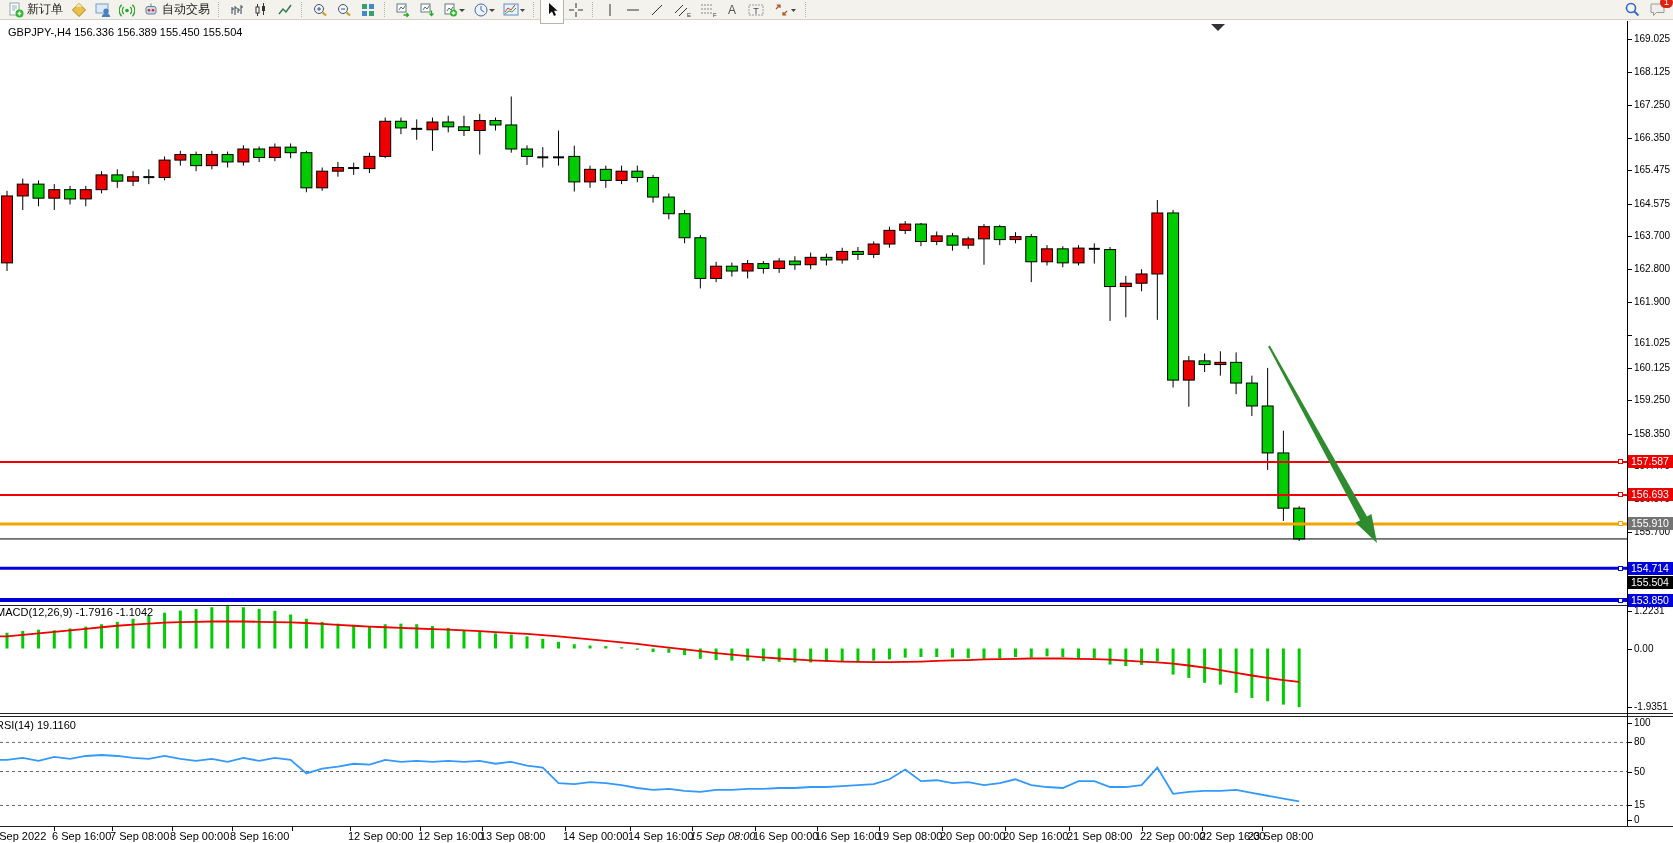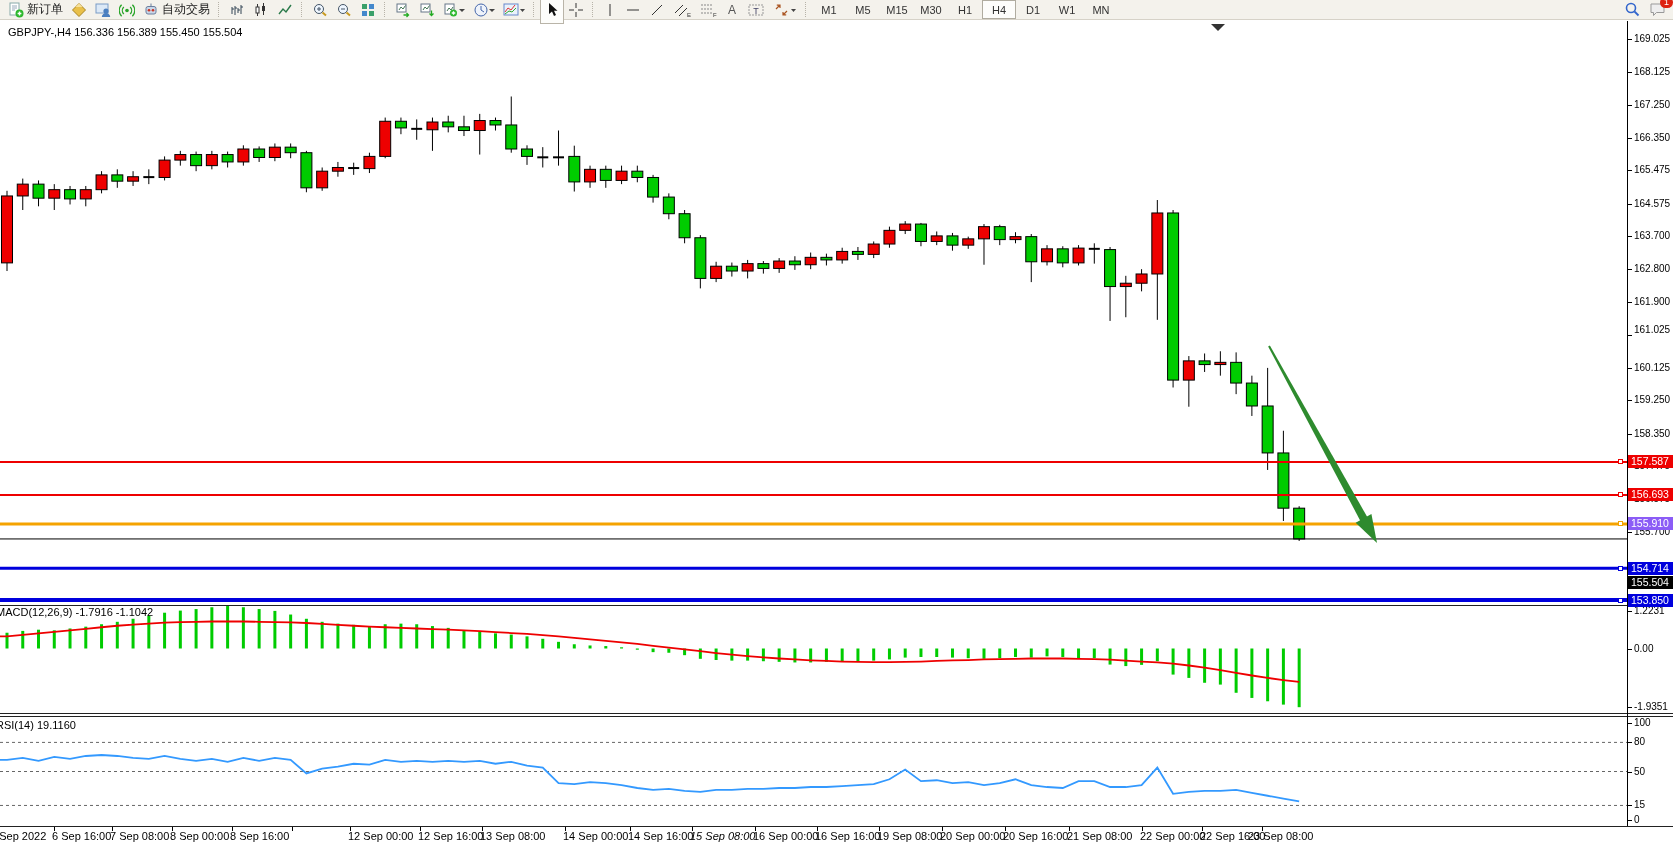--- a/index.html
+++ b/index.html
@@ -255,31 +255,20 @@
       </div>
     <div class="tb-btn">
         <span>
           <svg width="24" height="16" viewBox="0 0 24 16">
             <path d="M3 7l4-4m-3.2.2H7V6M14 9l-4 4m3.2-.2H10v-2.8" stroke="#aa5522" fill="none" stroke-width="1.2"></path>
             <path d="M18 7l2.5 3 2.5-3z" fill="#444"></path>
           </svg>
         </span>
       </div>
     <div class="tb-sep"></div>
-    <div id="tf-group" style="display: flex;">
-        <div class="tf-btn">M1</div>
-        <div class="tf-btn">M5</div>
-        <div class="tf-btn">M15</div>
-        <div class="tf-btn">M30</div>
-        <div class="tf-btn">H1</div>
-        <div class="tf-btn active">H4</div>
-        <div class="tf-btn">D1</div>
-        <div class="tf-btn">W1</div>
-        <div class="tf-btn">MN</div>
-      </div>
     <div id="tb-right">
       <span><svg width="17" height="17" viewBox="0 0 17 17">
             <circle cx="7" cy="7" r="4.5" fill="none" stroke="#3366cc" stroke-width="1.6"></circle>
             <path d="M10.5 10.5l4 4" stroke="#3366cc" stroke-width="1.8"></path>
           </svg></span>
       <span style="position:relative"><svg width="18" height="17" viewBox="0 0 18 17">
             <path d="M2 3h13v8.5H7.5L4.5 14.5v-3H2z" fill="#eeeeee" stroke="#999"></path>
           </svg><span id="chat-badge">1</span></span>
     </div>
   </div>
@@ -571,21 +560,21 @@
         <div class="axis-txt" style="top: 143.263px;">165.475</div>
         <div class="axis-tick" style="top: 182.541px;"></div>
         <div class="axis-txt" style="top: 176.541px;">164.575</div>
         <div class="axis-tick" style="top: 214.894px;"></div>
         <div class="axis-txt" style="top: 208.894px;">163.700</div>
         <div class="axis-tick" style="top: 248.172px;"></div>
         <div class="axis-txt" style="top: 242.172px;">162.800</div>
         <div class="axis-tick" style="top: 281.45px;"></div>
         <div class="axis-txt" style="top: 275.45px;">161.900</div>
         <div class="axis-tick" style="top: 313.803px;"></div>
-        <div class="axis-txt" style="top: 303px;">161.025</div>
+        <div class="axis-txt" style="top: 316px;">161.025</div>
         <div class="axis-tick" style="top: 347.081px;"></div>
         <div class="axis-txt" style="top: 341.081px;">160.125</div>
         <div class="axis-tick" style="top: 379.435px;"></div>
         <div class="axis-txt" style="top: 373.435px;">159.250</div>
         <div class="axis-tick" style="top: 412.713px;"></div>
         <div class="axis-txt" style="top: 406.713px;">158.350</div>
         <div class="axis-tick" style="top: 445.066px;"></div>
         <div class="axis-txt" style="top: 439.066px;">157.475</div>
         <div class="axis-tick" style="top: 478.344px;"></div>
         <div class="axis-txt" style="top: 472.344px;">156.575</div>
@@ -606,21 +595,21 @@
         <div class="axis-tick" style="top: 784.45px;"></div>
         <div class="axis-txt" style="top: 778.45px;">15</div>
         <div class="axis-tick" style="top: 799px;"></div>
         <div class="axis-txt" style="top: 793px;">0</div>
       </div>
     <div id="label-layer">
         <div class="pline-label" style="top: 434.425px; background: rgb(238, 0, 0);">157.587</div>
         <div class="anchor-sq" style="left: 1618px; top: 438.425px; border: 1px solid rgb(238, 0, 0);"></div>
         <div class="pline-label" style="top: 467.481px; background: rgb(238, 0, 0);">156.693</div>
         <div class="anchor-sq" style="left: 1618px; top: 471.481px; border: 1px solid rgb(238, 0, 0);"></div>
-        <div class="pline-label" style="top: 496.433px; background: #8b5cf6;">155.910</div>
+        <div class="pline-label" style="top: 496.433px; background: #737373;">155.910</div>
         <div class="anchor-sq" style="left: 1618px; top: 500.433px; border: 1px solid rgb(245, 163, 0);"></div>
         <div class="pline-label" style="top: 511.445px; background: rgb(0, 0, 0); margin-top: 44px;">155.504</div>
         <div class="pline-label" style="top: 540.655px; background: rgb(0, 0, 221);">154.714</div>
         <div class="anchor-sq" style="left: 1618px; top: 544.655px; border: 1px solid rgb(0, 0, 221);"></div>
         <div class="pline-label" style="top: 572.602px; background: rgb(0, 0, 221);">153.850</div>
         <div class="anchor-sq" style="left: 1618px; top: 576.602px; border: 1px solid rgb(0, 0, 221);"></div>
       </div>
     <div id="time-axis">
         <div class="time-lbl" style="left: -10px;">6 Sep 2022</div>
         <div class="time-tick" style="left: 54px;"></div>

